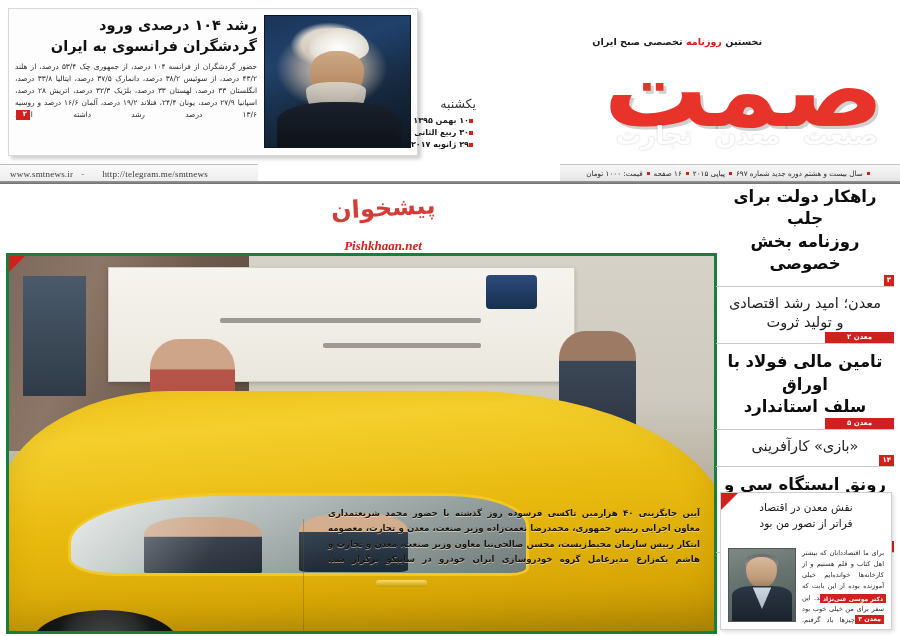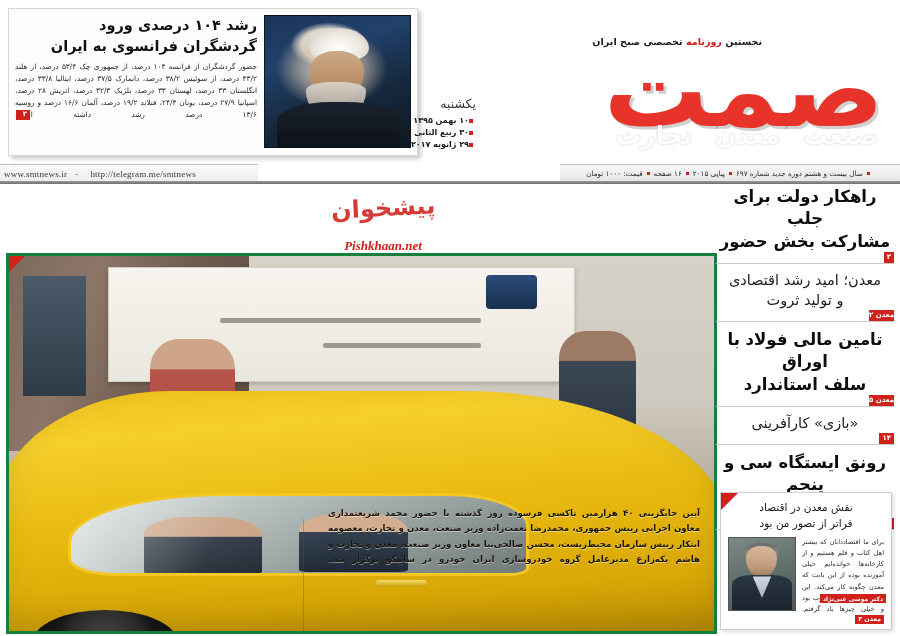--- a/index.html
+++ b/index.html
@@ -123,21 +123,21 @@
 
   
   .urlstrip{
     position:absolute;left:0;top:164px;width:258px;height:17px;
     background:linear-gradient(180deg,#fafafa 0%,#ececec 100%);
     border-top:1px solid #bdbdbd;border-bottom:1px solid #bdbdbd;
     display:flex;align-items:center;direction:ltr;
   }
   .urlstrip span{
     font-size:9px;color:#3a3a3a;font-family:"Liberation Serif",serif;
-    padding-left:4px;letter-spacing:.2px;
+    padding-left:10px;letter-spacing:.2px;
   }
   .urlstrip .sep{padding:0 8px;color:#777;}
 
   .infobar{
     position:absolute;right:0;top:164px;width:340px;height:16px;
     background:linear-gradient(180deg,#f7f7f7 0%,#e6e6e6 100%);
     border-top:1px solid #c3c3c3;border-bottom:1px solid #c3c3c3;
     display:flex;align-items:center;justify-content:center;
     direction:rtl;
   }
@@ -286,39 +286,39 @@
     font-weight:normal;font-size:14.5px;color:#1c1c1c;
   }
   .sb-rule{
     height:1px;background:#c9c9c9;margin:6px 0 7px;position:relative;
   }
   .sb-badge{
     position:absolute;right:0;top:-11px;
     background:#d0211c;color:#fff;font-size:7px;font-weight:bold;
     padding:2px 3px;line-height:1;
   }
-  .sb-badge.wide{padding:2px 0;}
+  .sb-badge.wide{padding:2px 22px;}
 
   
   .econbox{
     position:absolute;right:8px;top:492px;width:172px;height:138px;
     border:1px solid #cfcfcf;background:#fff;
     box-shadow:2px 2px 4px rgba(0,0,0,.13);
     box-sizing:border-box;padding:7px 7px 5px;
     direction:rtl;overflow:hidden;
   }
   .econ-corner{
     position:absolute;left:0;top:0;
     width:0;height:0;
     border-top:17px solid #d0211c;
     border-right:17px solid transparent;
   }
   .econ-title{
     font-size:10.5px;color:#141414;text-align:center;line-height:1.5;
-    margin-bottom:5px;
+    margin-bottom:16px;
   }
   .econ-row{display:flex;flex-direction:row-reverse;gap:6px;}
   .econ-body{
     flex:1;font-size:6.6px;line-height:1.72;color:#2c2c2c;
     text-align:justify;text-align-last:justify;
   }
   .econ-photo{
     width:66px;height:72px;flex:none;position:relative;overflow:hidden;
     background:linear-gradient(165deg,#7c8a86 0%,#67736f 40%,#4d5a57 100%);
     border:1px solid #555;
@@ -447,21 +447,21 @@
     </div>
     <div class="mp-corner"></div>
     <div class="mp-caption">آیین جایگزینی ۴۰ هزارمین تاکسی فرسوده روز گذشته با حضور محمد شریعتمداری معاون اجرایی رییس جمهوری، محمدرضا نعمت‌زاده وزیر صنعت، معدن و تجارت، معصومه ابتکار رییس سازمان محیط‌زیست، محسن صالحی‌نیا معاون وزیر صنعت، معدن و تجارت و هاشم یکه‌زارع مدیرعامل گروه خودروسازی ایران خودرو در سایپکو برگزار شد.</div>
   </div>
 
   <div class="sidebar">
 
     <div class="sb-item">
       <div class="sb-head">
         <div>راهکار دولت برای جلب</div>
-        <div>مشارکت بخش حضور</div>
+        <div>روزنامه بخش خصوصی</div>
       </div>
     </div>
     <div class="sb-rule">
       <span class="sb-badge">۳</span>
     </div>
 
     <div class="sb-item">
       <div class="sb-head light">
         <div>معدن؛ امید رشد اقتصادی</div>
         <div>و تولید ثروت</div>

